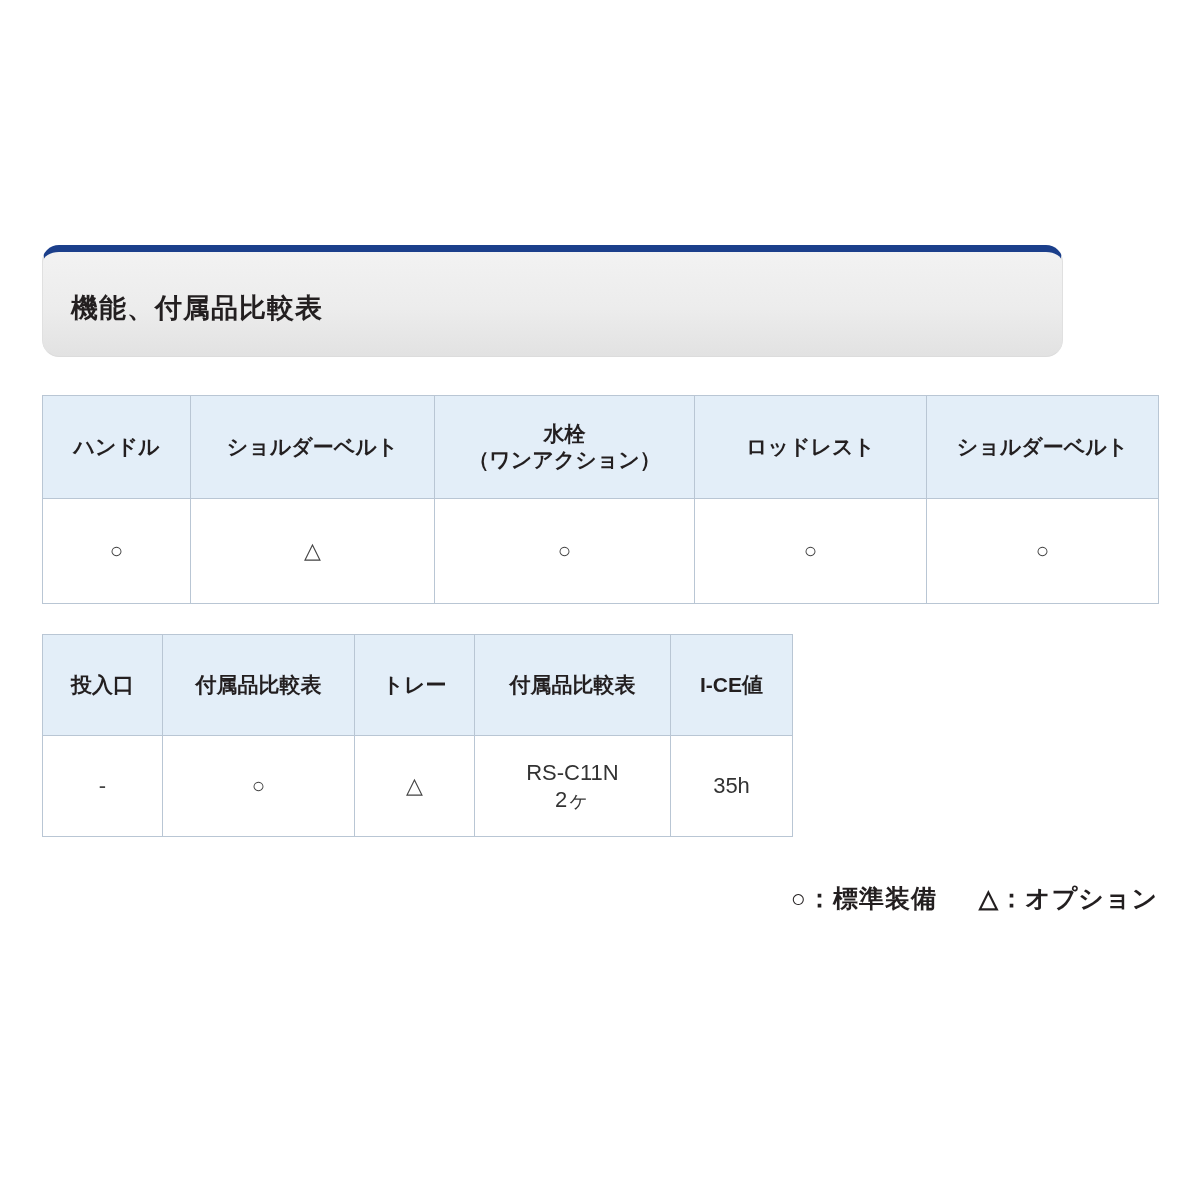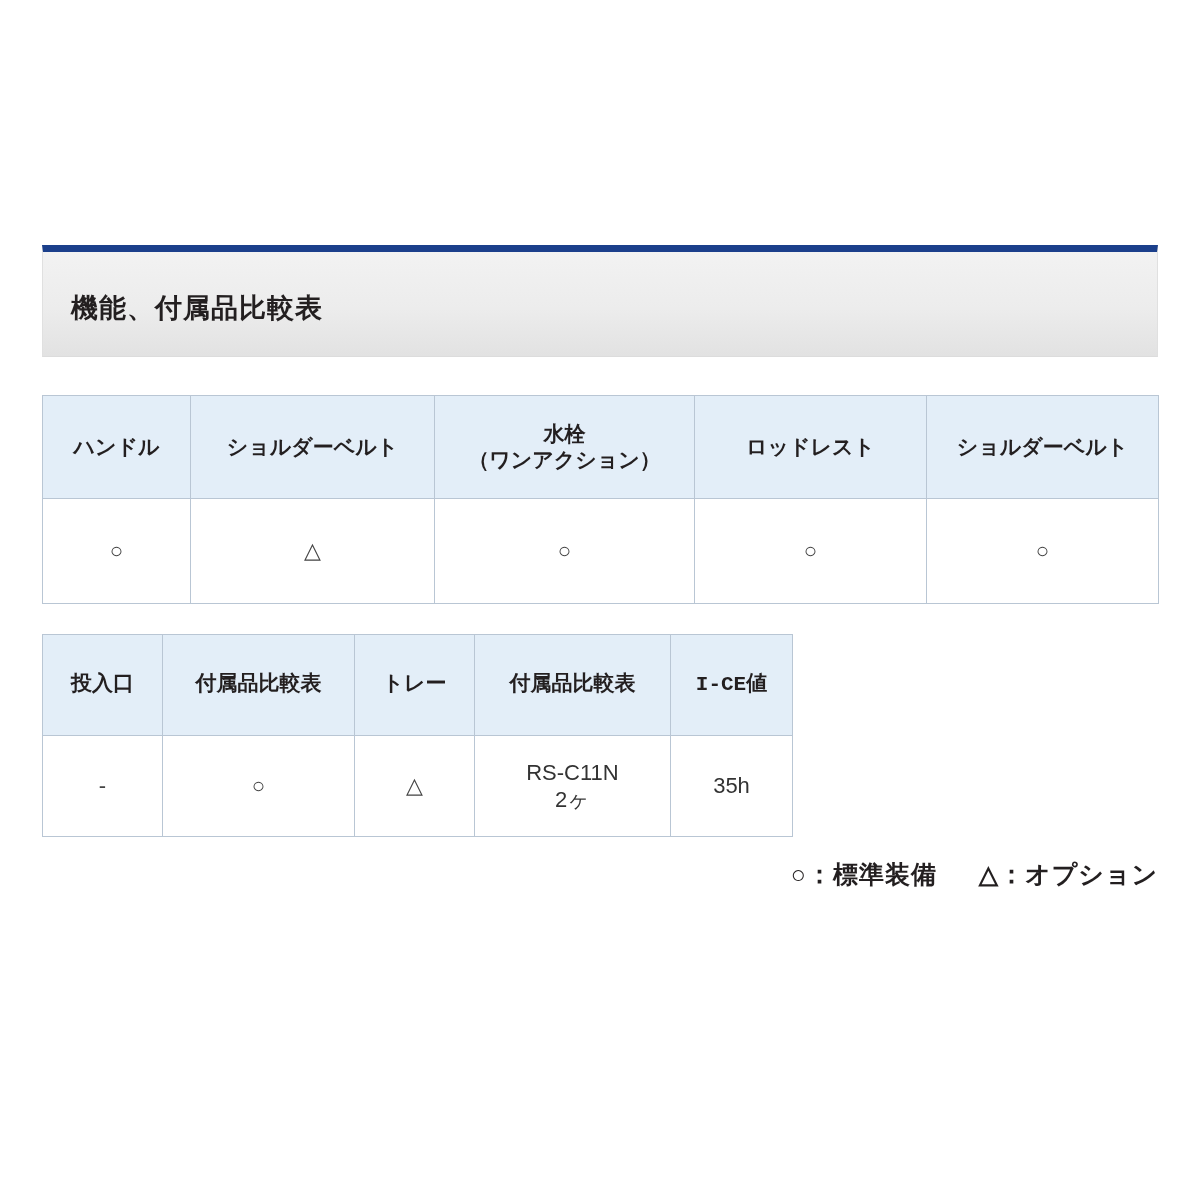--- a/index.html
+++ b/index.html
@@ -19,28 +19,29 @@
     position: relative;
     width: 1200px;
     height: 1200px;
   }
 
   
   .section-header {
     position: absolute;
     left: 42px;
     top: 245px;
-    width: 1116px;
+    width: 1021px;
     height: 112px;
     background: linear-gradient(to bottom, #f2f2f2 0%, #ececec 55%, #e2e2e2 100%);
     border-top: 7px solid #1b3f8b;
     border-left: 1px solid #e0e0e0;
     border-right: 1px solid #e0e0e0;
     border-bottom: 1px solid #dcdcdc;
     box-sizing: border-box;
+    border-radius: 17px;
   }
   .section-header .title {
     position: absolute;
     left: 28px;
     top: 38px;
     font-size: 27px;
     font-weight: bold;
     letter-spacing: 1px;
     color: #231f20;
   }
@@ -86,28 +87,28 @@
   }
   #table-features th { height: 102px; }
   #table-features td { height: 104px; }
 
   
   #table-accessories {
     left: 42px;
     top: 634px;
     width: 750px;
   }
-  #table-accessories th { height: 100px; font-family: Liberation Mono, monospace; }
+  #table-accessories th { height: 100px; }
   #table-accessories td { height: 100px; }
 
   
   .legend {
     position: absolute;
     right: 42px;
-    top: 858px;
+    top: 882px;
     font-size: 25px;
     font-weight: bold;
     color: #231f20;
     letter-spacing: 1px;
     white-space: nowrap;
   }
   .legend .gap { display: inline-block; width: 26px; }
   .multiline { display: block; }
 </style>
 </head>

